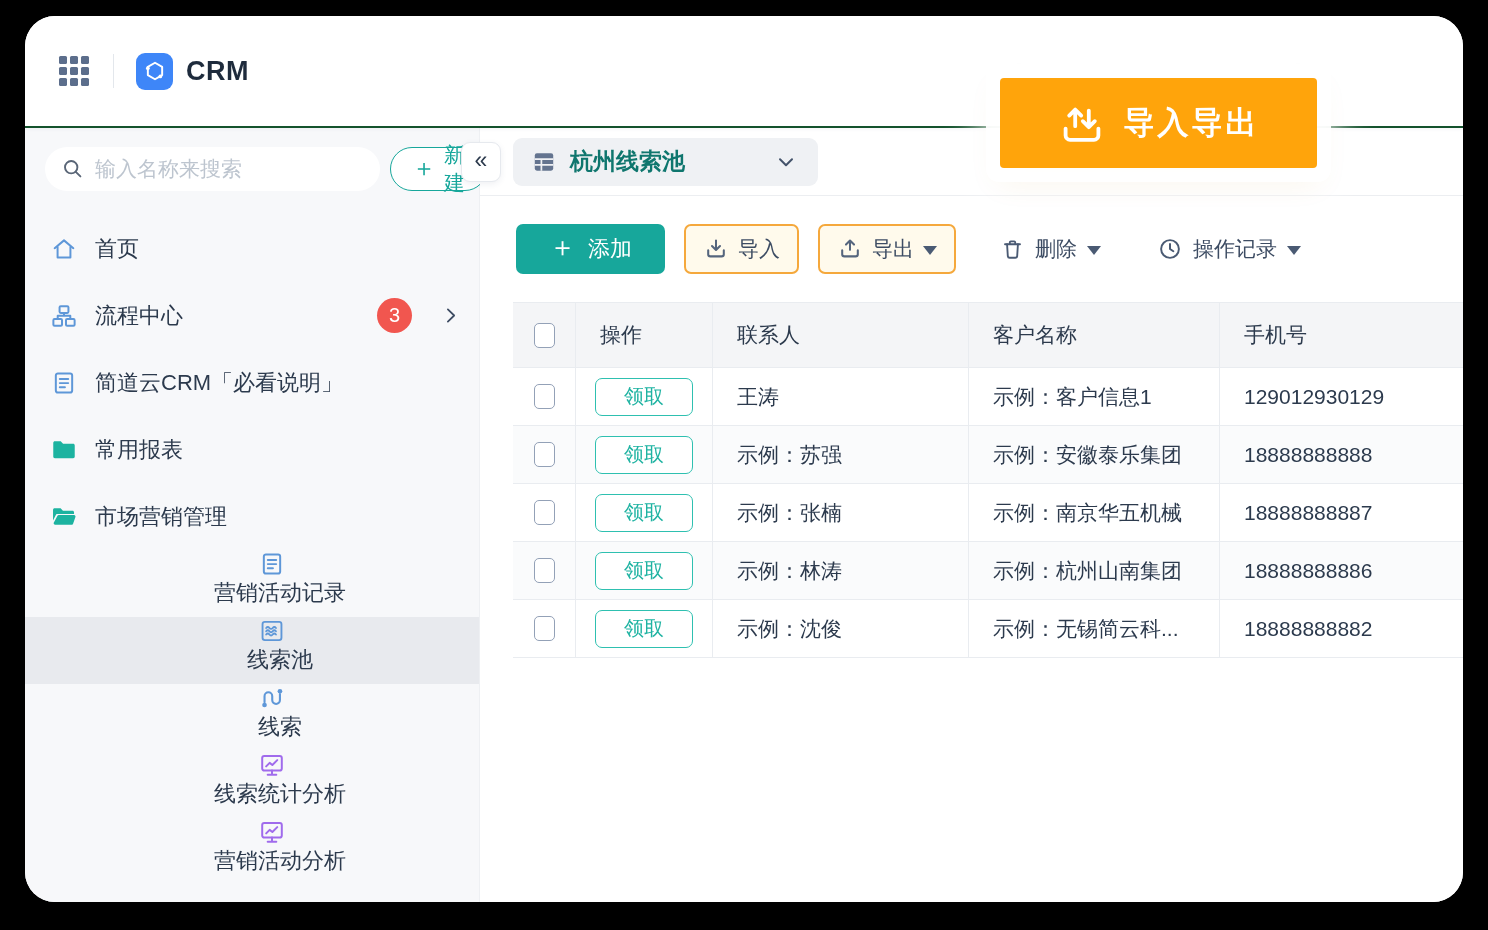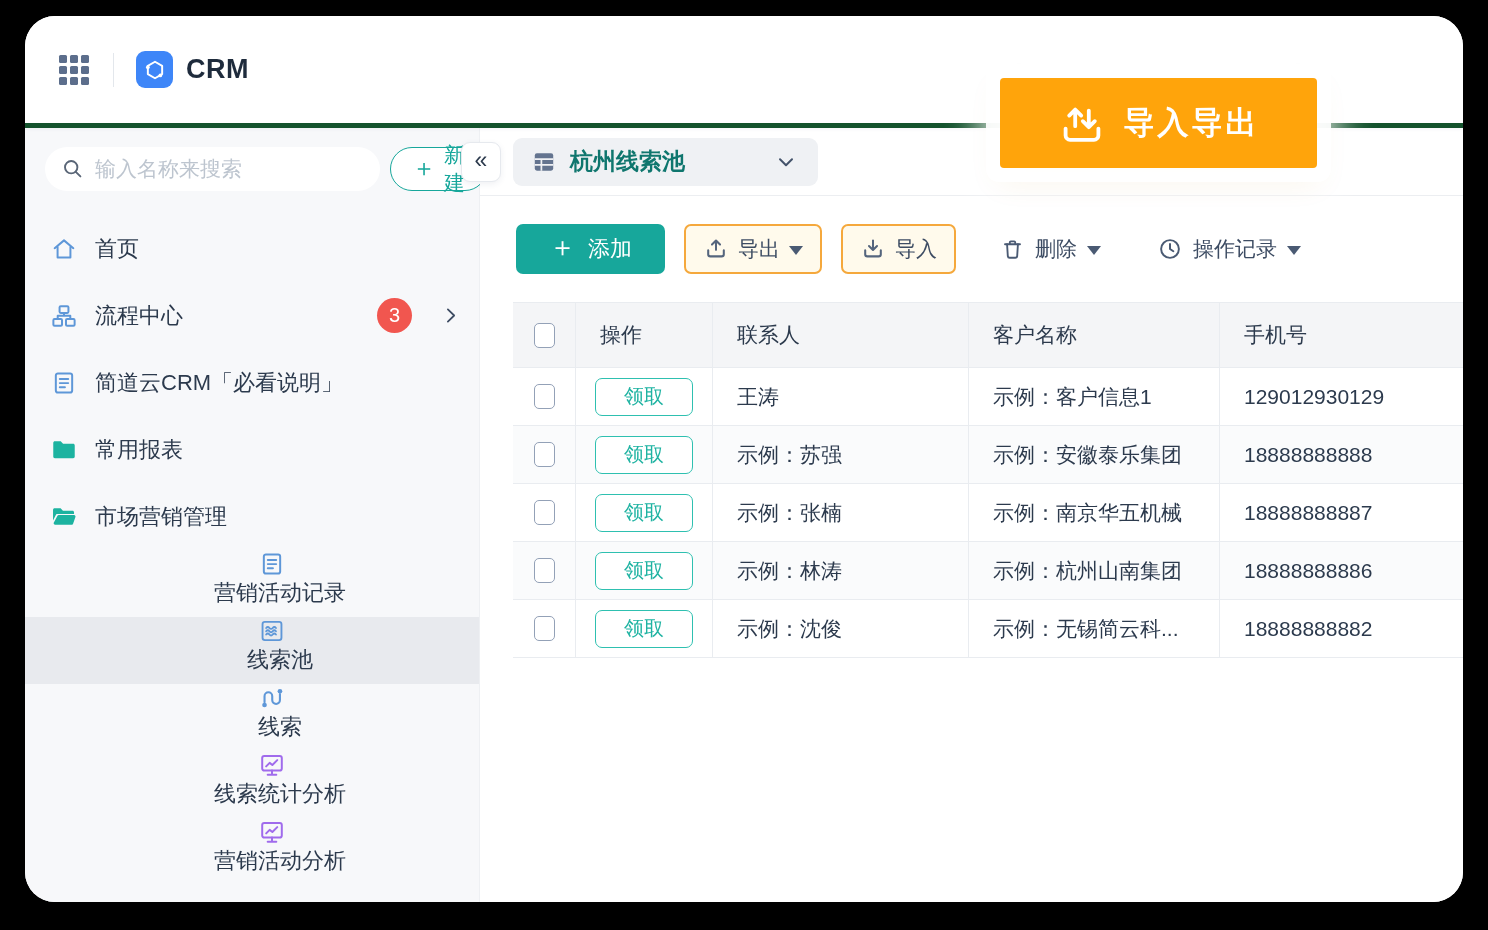--- a/index.html
+++ b/index.html
@@ -12,21 +12,21 @@
   .window {
     position:absolute; left:25px; top:16px; width:1438px; height:886px;
     background:#fff; border-radius:30px; overflow:hidden;
     display:flex; flex-direction:column;
   }
 
   
   .topbar {
     height:112px; flex:0 0 112px; background:#fff;
     display:flex; align-items:center; padding-left:34px;
-    border-bottom:5px solid #14532d;
+    border-bottom:2px solid #14532d;
     box-shadow:0 1px 4px rgba(40,60,90,.05);
     position:relative; z-index:2;
   }
   .grid-icon { display:grid; grid-template-columns:repeat(3,8px); grid-gap:3px; cursor:pointer; }
   .grid-icon span { width:8px; height:8px; background:#5C6E8C; border-radius:1.5px; }
   .topbar-divider { width:1px; height:34px; background:#E3E7EC; margin:0 22px 0 24px; }
   .crm-logo { width:37px; height:37px; border-radius:9px; background:#3E86F8; display:flex; align-items:center; justify-content:center; }
   .app-name { font-size:27px; font-weight:700; color:#1E2B3C; margin-left:13px; letter-spacing:.5px; }
 
   
@@ -314,36 +314,36 @@
 
         <div class="toolbar">
           <button class="btn-add">
             <span class="plus">＋</span>
             <span>添加</span>
           </button>
 
           <button class="btn-outline ml19">
             <span>
               <svg width="26" height="26" viewBox="0 0 24 24" fill="none" stroke="#55657D" stroke-width="1.9" stroke-linecap="round" stroke-linejoin="round">
+                <path d="M12 4.2v8.6M8.3 9.2l3.7 3.7 3.7-3.7"></path>
+                <path d="M4.8 13.2v3.6a2 2 0 002 2h10.4a2 2 0 002-2v-3.6"></path>
+              </svg>
+            </span>
+            <span>导入</span>
+          </button>
+
+          <button class="btn-outline ml19">
+            <span>
+              <svg width="26" height="26" viewBox="0 0 24 24" fill="none" stroke="#55657D" stroke-width="1.9" stroke-linecap="round" stroke-linejoin="round">
                 <path d="M12 12.8V4.4M8.3 7.9L12 4.2l3.7 3.7"></path>
                 <path d="M4.8 13.2v3.6a2 2 0 002 2h10.4a2 2 0 002-2v-3.6"></path>
               </svg>
             </span>
             <span>导出</span>
             <span class="caret"></span>
-          </button>
-
-          <button class="btn-outline ml19">
-            <span>
-              <svg width="26" height="26" viewBox="0 0 24 24" fill="none" stroke="#55657D" stroke-width="1.9" stroke-linecap="round" stroke-linejoin="round">
-                <path d="M12 4.2v8.6M8.3 9.2l3.7 3.7 3.7-3.7"></path>
-                <path d="M4.8 13.2v3.6a2 2 0 002 2h10.4a2 2 0 002-2v-3.6"></path>
-              </svg>
-            </span>
-            <span>导入</span>
           </button>
 
           <button class="btn-ghost ml45">
             <span>
               <svg width="25" height="25" viewBox="0 0 24 24" fill="none" stroke="#4A5A73" stroke-width="1.8" stroke-linecap="round" stroke-linejoin="round">
                 <path d="M4.8 7h14.4M9.4 7V5.2c0-.5.4-1 1-1h3.2c.6 0 1 .5 1 1V7"></path>
                 <path d="M6.8 7l.7 11.3c.1.9.8 1.6 1.7 1.6h5.6c.9 0 1.6-.7 1.7-1.6L17.2 7"></path>
               </svg>
             </span>
             <span>删除</span>

